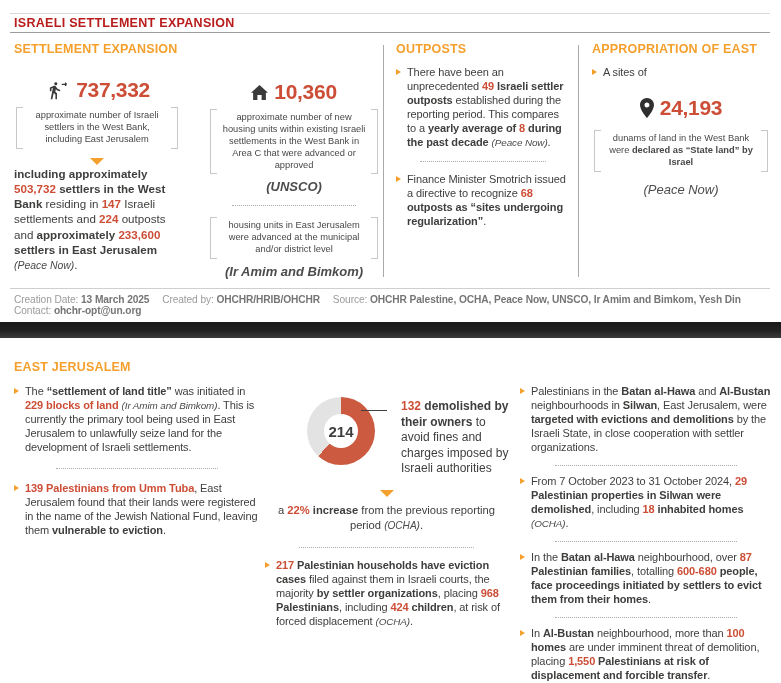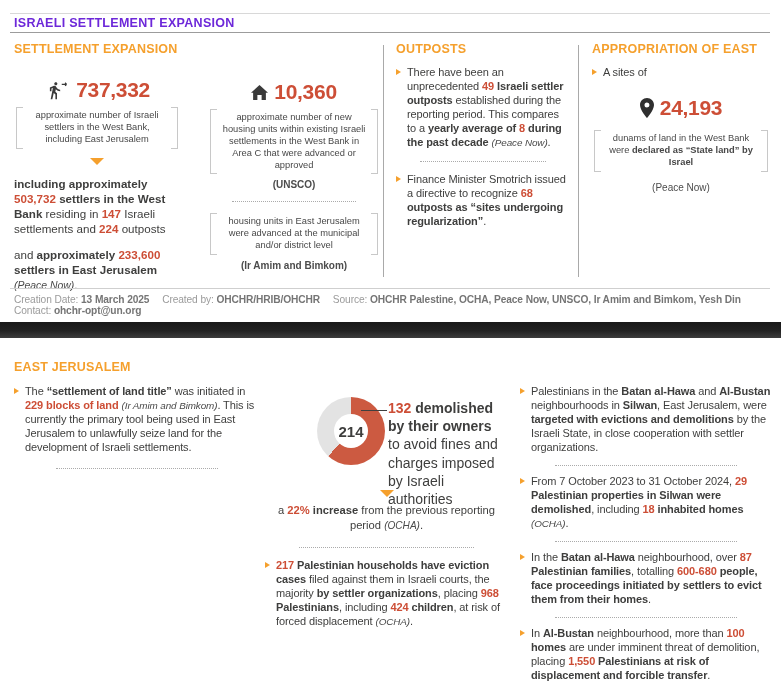--- a/index.html
+++ b/index.html
@@ -5,21 +5,21 @@
   * { box-sizing: border-box; margin: 0; padding: 0; }
   html,body { background:#fff; }
   .page {
     position: relative; width: 781px; height: 683px; background: #ffffff;
     font-family: "Liberation Sans", sans-serif; color: #3e3e3d; overflow: hidden;
     --orange: #f5a02d; --red: #cd4e36; --dark: #3e3e3d;
   }
   .rule { position: absolute; left: 10px; right: 11px; height: 1px; }
   .rule-top { top: 13px; background: #d8d8d8; }
   .rule-under { top: 32px; background: #9c9c9c; }
-  .page-title { position: absolute; left: 14px; top: 16px; font-size: 12.5px; font-weight: 700; color: #6d28d9; letter-spacing: .3px; }
+  .page-title { position: absolute; left: 14px; top: 16px; font-size: 12.5px; font-weight: 700; color: #b91c1c; letter-spacing: .3px; }
   h2.sec { font-size: 12.5px; font-weight: 700; color: var(--orange); letter-spacing: .2px; margin-bottom: 10px; }
 
   .col { position: absolute; top: 42px; }
   .col-settlement { left: 14px; width: 366px; }
   .col-outposts   { left: 396px; width: 174px; }
   .col-approp     { left: 592px; width: 178px; }
   .vdiv { position: absolute; top: 45px; height: 232px; width: 1px; background: #a9a9a9; }
   .vdiv-1 { left: 383px; } .vdiv-2 { left: 578px; }
 
   .settle-grid { display: flex; gap: 28px; justify-content: space-between; }
@@ -28,23 +28,23 @@
   .stat-head { display: flex; align-items: center; justify-content: center; gap: 6px; margin-top: 12px; }
   .big { font-size: 21px; font-weight: 700; color: var(--red); letter-spacing: -.3px; }
   .icon svg { display: block; }
 
   .bracketed { position: relative; margin: 5px auto 0; padding: 3px 13px; font-size: 9.3px; line-height: 1.28; color: #484848; text-align: center; }
   .bracketed::before, .bracketed::after { content: ""; position: absolute; top: 0; bottom: 0; width: 6px; border: 1px solid #c8c8c8; }
   .bracketed::before { left: 2px; border-right: none; }
   .bracketed::after  { right: 2px; border-left: none; }
 
   .down-tri { width: 0; height: 0; border-top: 7px solid var(--orange); border-left: 7px solid transparent; border-right: 7px solid transparent; margin: 9px auto 0; }
-  .source { font-size: 10px; font-weight: 700; color: #4c4c4c; text-align: center; margin-top: 5px; }
+  .source { font-size: 13px; font-style: italic; font-weight: 700; color: #4c4c4c; text-align: center; margin-top: 5px; }
 
-  .lede { font-size: 11.6px; line-height: 1.3; margin-top: 11px; }
+  .lede { font-size: 11.6px; line-height: 1.3; margin-top: 1px; }
   .dotted { border-top: 1px dotted #ababab; }
   .sep { margin: 11px auto; width: 72%; }
 
   .bullet { position: relative; padding-left: 11px; font-size: 11px; line-height: 1.27; letter-spacing: -.1px; margin-bottom: 10px; }
   .bullet .tri { position: absolute; left: 0; top: 3px; width: 0; height: 0; border-left: 5px solid var(--orange); border-top: 3.5px solid transparent; border-bottom: 3.5px solid transparent; }
 
   .seg-b { font-weight: 700; }
   .seg-r { font-weight: 700; color: var(--red); }
   .seg-i { font-style: italic; font-size: .9em; color: #4a4a4a; }
 
@@ -57,24 +57,24 @@
 
   .dark-bar { position: absolute; left: 0; top: 322px; width: 781px; height: 16px; background: linear-gradient(180deg, #191919 0%, #222 55%, #3c3c3c 100%); }
 
   .ej-title { position: absolute; left: 14px; top: 360px; }
   .ej-col { position: absolute; top: 385px; }
   .ej-col1 { left: 14px;  width: 246px; }
   .ej-col2 { left: 265px; width: 243px; }
   .ej-col3 { left: 520px; width: 252px; }
 
   .donut-area { position: relative; height: 84px; margin-top: 12px; }
-  .donut { position: absolute; left: 52px; top: 0; width: 68px; height: 68px; border-radius: 50%; }
+  .donut { position: absolute; left: 42px; top: 0; width: 68px; height: 68px; border-radius: 50%; }
   .donut-hole { position: absolute; inset: 17px; border-radius: 50%; background: #fff; display: flex; align-items: center; justify-content: center; font-size: 15px; font-weight: 700; color: #3e3e3d; }
   .leader { position: absolute; left: 96px; top: 13px; width: 26px; height: 1px; background: #3f3f3f; }
-  .callout { position: absolute; left: 123px; top: 2px; width: 114px; font-size: 14px; line-height: 1.3; }
+  .callout { position: absolute; left: 136px; top: 2px; width: 114px; font-size: 12px; line-height: 1.3; }
   .increase { font-size: 11.2px; line-height: 1.3; text-align: center; margin: 6px auto 0; width: 232px; }
   .sep-mid { margin: 13px auto; width: 66%; }
 </style>
 </head>
 <body>
 
 <div class="page">
 
   <div class="rule rule-top"></div>
   <div class="page-title">ISRAELI SETTLEMENT EXPANSION</div>
@@ -150,20 +150,21 @@
     <span class="meta-item"><span>Contact:</span> <span class="meta-value">ohchr-opt@un.org</span></span>
   </div>
 
   <div class="dark-bar"></div>
 
   <h2 class="sec ej-title">EAST JERUSALEM</h2>
 
   <div class="ej-col ej-col1">
     <div class="bullet"><span class="tri"></span><span><span>The </span><span class="seg-b">“settlement of land title”</span><span> was initiated in </span><span class="seg-r">229 blocks of land</span><span> </span><span class="seg-i">(Ir Amim and Bimkom)</span><span>. This is currently the primary tool being used in East Jerusalem to unlawfully seize land for the development of Israeli settlements.</span></span></div>
     <div class="dotted sep-mid dotted sep"></div>
+    <div class="bullet"><span class="tri"></span><span><span class="seg-r">139 Palestinians from Umm Tuba</span><span>, East Jerusalem found that their lands were registered in the name of the Jewish National Fund, leaving them </span><span class="seg-b">vulnerable to eviction</span><span>.</span></span></div>
   </div>
 
   <div class="ej-col ej-col2">
     <div class="donut-area">
       <div class="donut" style="background: conic-gradient(rgb(204, 90, 65) 0deg, rgb(204, 90, 65) 222.1deg, rgb(227, 227, 227) 222.1deg, rgb(227, 227, 227) 360deg);">
         <div class="donut-hole">214</div>
       </div>
       <div class="leader"></div>
       <div class="callout"><span class="seg-r">132</span><span class="seg-b"> demolished by their owners</span><span> to avoid fines and charges imposed by Israeli authorities</span></div>
     </div>

